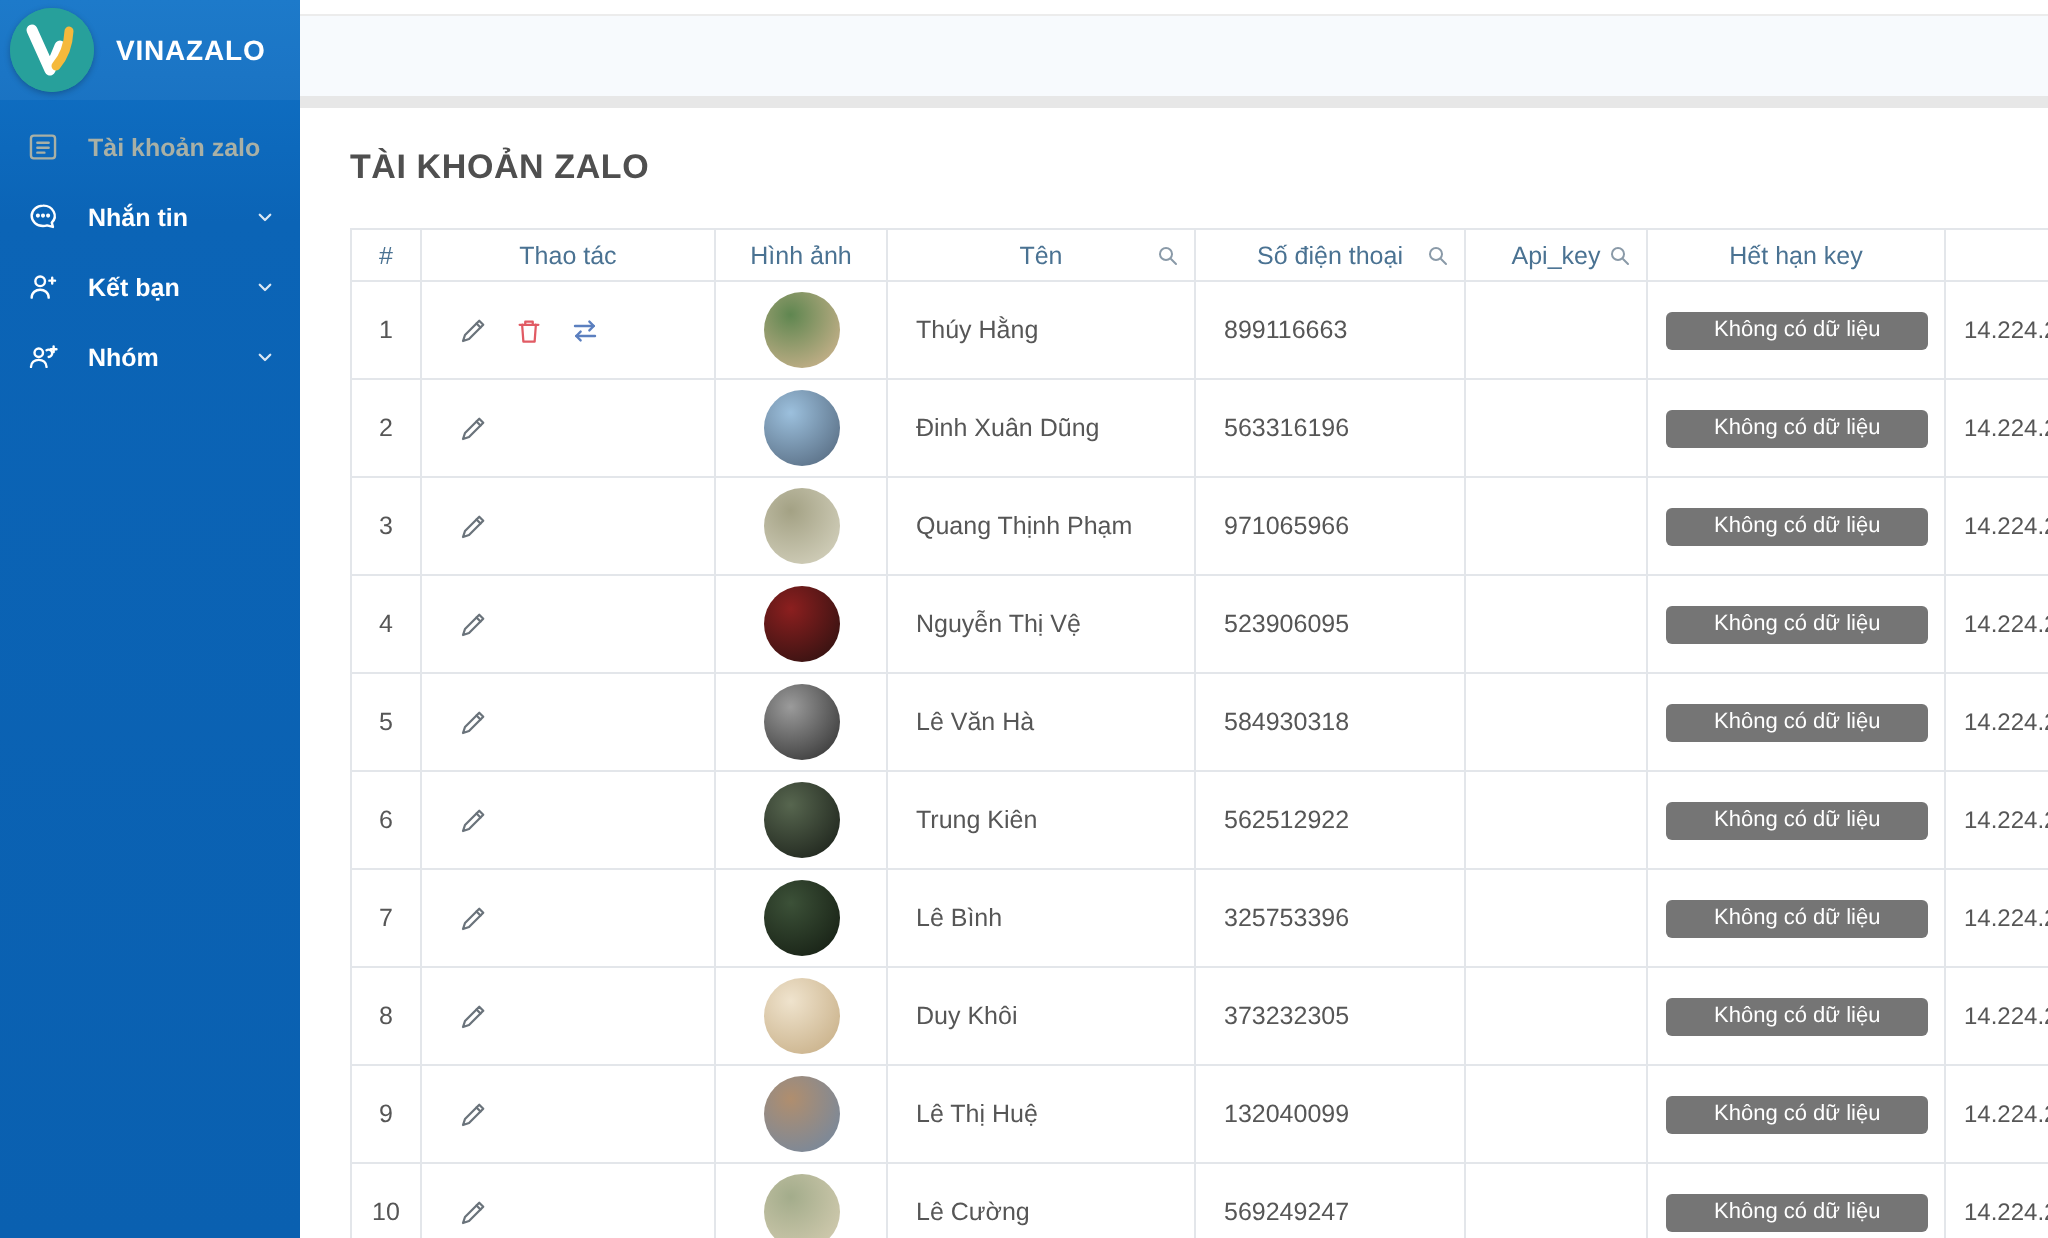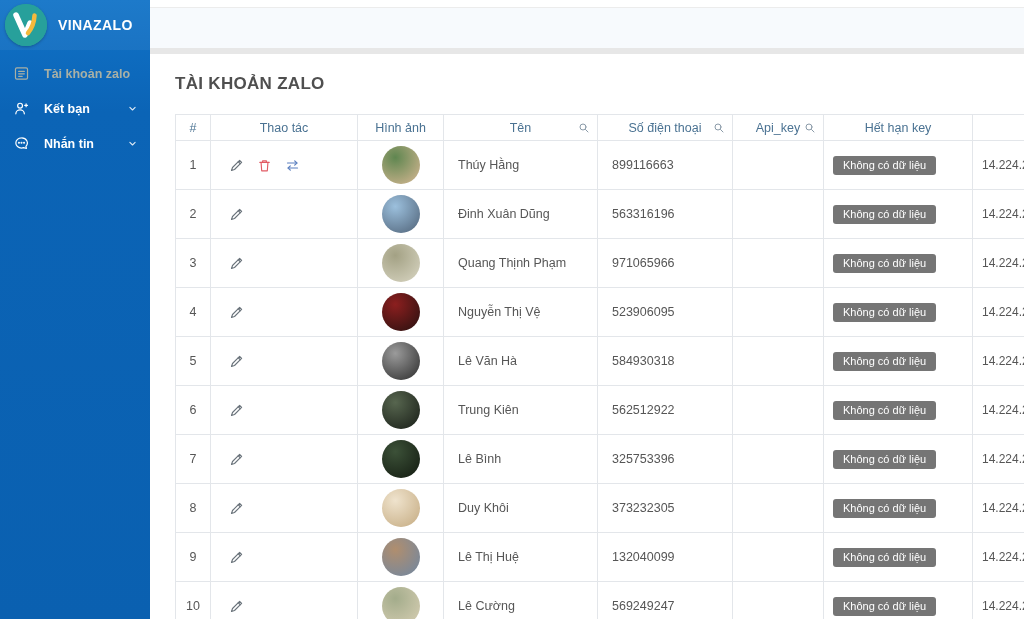--- a/index.html
+++ b/index.html
@@ -89,21 +89,21 @@
   .avatar {
     width: 38px; height: 38px; border-radius: 50%;
     display: inline-block; vertical-align: middle;
   }
   td.c-name, td.c-phone { padding-left: 14px; text-align: left; }
   td.c-key { text-align: center; }
   td.c-expire { padding-left: 9px; }
   .badge {
     display: inline-block;
     background: #757575; color: #ffffff;
-    font-size: 11px; padding: 3px 10px 4px;
+    font-size: 11px; padding: 3px 24px 4px;
     border-radius: 3px;
   }
   td.c-ip { padding-left: 9px; font-size: 12px; }
 </style>
 </head>
 <body>
 
 <div class="sidebar">
   <div class="logo-row">
     <div class="logo-circle">
@@ -121,42 +121,58 @@
           <svg viewBox="0 0 24 24" fill="none" stroke="currentColor" stroke-width="1.7" stroke-linecap="round" stroke-linejoin="round">
             <rect x="3.5" y="4" width="17" height="16" rx="2"></rect>
             <path d="M8 9h8M8 12.5h8M8 16h5"></path>
           </svg>
         </span>
         <span>Tài khoản zalo</span>
       </div>
       <div class="menu-item">
         <span class="mi-icon">
           <svg viewBox="0 0 24 24" fill="none" stroke="currentColor" stroke-width="1.7" stroke-linecap="round" stroke-linejoin="round">
+            <path d="M12 4a8 7.2 0 1 0 0 14.4c1 0 2-.2 2.9-.5L19 19l-.8-3A8 7.2 0 0 0 12 4z"></path>
+            <circle cx="8.4" cy="11" r="0.6" fill="currentColor"></circle>
+            <circle cx="12" cy="11" r="0.6" fill="currentColor"></circle>
+            <circle cx="15.6" cy="11" r="0.6" fill="currentColor"></circle>
+          </svg>
+        </span>
+        <span>Nhắn tin</span>
+        <span class="chev">
+          <svg viewBox="0 0 24 24" fill="none" stroke="currentColor" stroke-width="3" stroke-linecap="round" stroke-linejoin="round">
+            <path d="M5 9l7 7 7-7"></path>
+          </svg>
+        </span>
+      </div>
+      <div class="menu-item">
+        <span class="mi-icon">
+          <svg viewBox="0 0 24 24" fill="none" stroke="currentColor" stroke-width="1.7" stroke-linecap="round" stroke-linejoin="round">
             <circle cx="10" cy="8" r="3.4"></circle>
             <path d="M4 19.5c0-3.6 3-5.6 6-5.6s6 2 6 5.6"></path>
             <path d="M18.5 5.5v4M16.5 7.5h4"></path>
           </svg>
         </span>
         <span>Kết bạn</span>
         <span class="chev">
           <svg viewBox="0 0 24 24" fill="none" stroke="currentColor" stroke-width="3" stroke-linecap="round" stroke-linejoin="round">
             <path d="M5 9l7 7 7-7"></path>
           </svg>
         </span>
       </div>
       <div class="menu-item">
         <span class="mi-icon">
           <svg viewBox="0 0 24 24" fill="none" stroke="currentColor" stroke-width="1.7" stroke-linecap="round" stroke-linejoin="round">
-            <path d="M12 4a8 7.2 0 1 0 0 14.4c1 0 2-.2 2.9-.5L19 19l-.8-3A8 7.2 0 0 0 12 4z"></path>
-            <circle cx="8.4" cy="11" r="0.6" fill="currentColor"></circle>
-            <circle cx="12" cy="11" r="0.6" fill="currentColor"></circle>
-            <circle cx="15.6" cy="11" r="0.6" fill="currentColor"></circle>
-          </svg>
-        </span>
-        <span>Nhắn tin</span>
+            <circle cx="9" cy="9" r="3"></circle>
+            <path d="M3.5 19c0-3.2 2.6-5 5.5-5s5.5 1.8 5.5 5"></path>
+            <path d="M14.5 7.2a2.6 2.6 0 1 1 1.5 4.8"></path>
+            <path d="M19.5 4.5v4M17.5 6.5h4"></path>
+          </svg>
+        </span>
+        <span>Nhóm</span>
         <span class="chev">
           <svg viewBox="0 0 24 24" fill="none" stroke="currentColor" stroke-width="3" stroke-linecap="round" stroke-linejoin="round">
             <path d="M5 9l7 7 7-7"></path>
           </svg>
         </span>
       </div>
     </div>
 </div>
 
 <div class="main">

